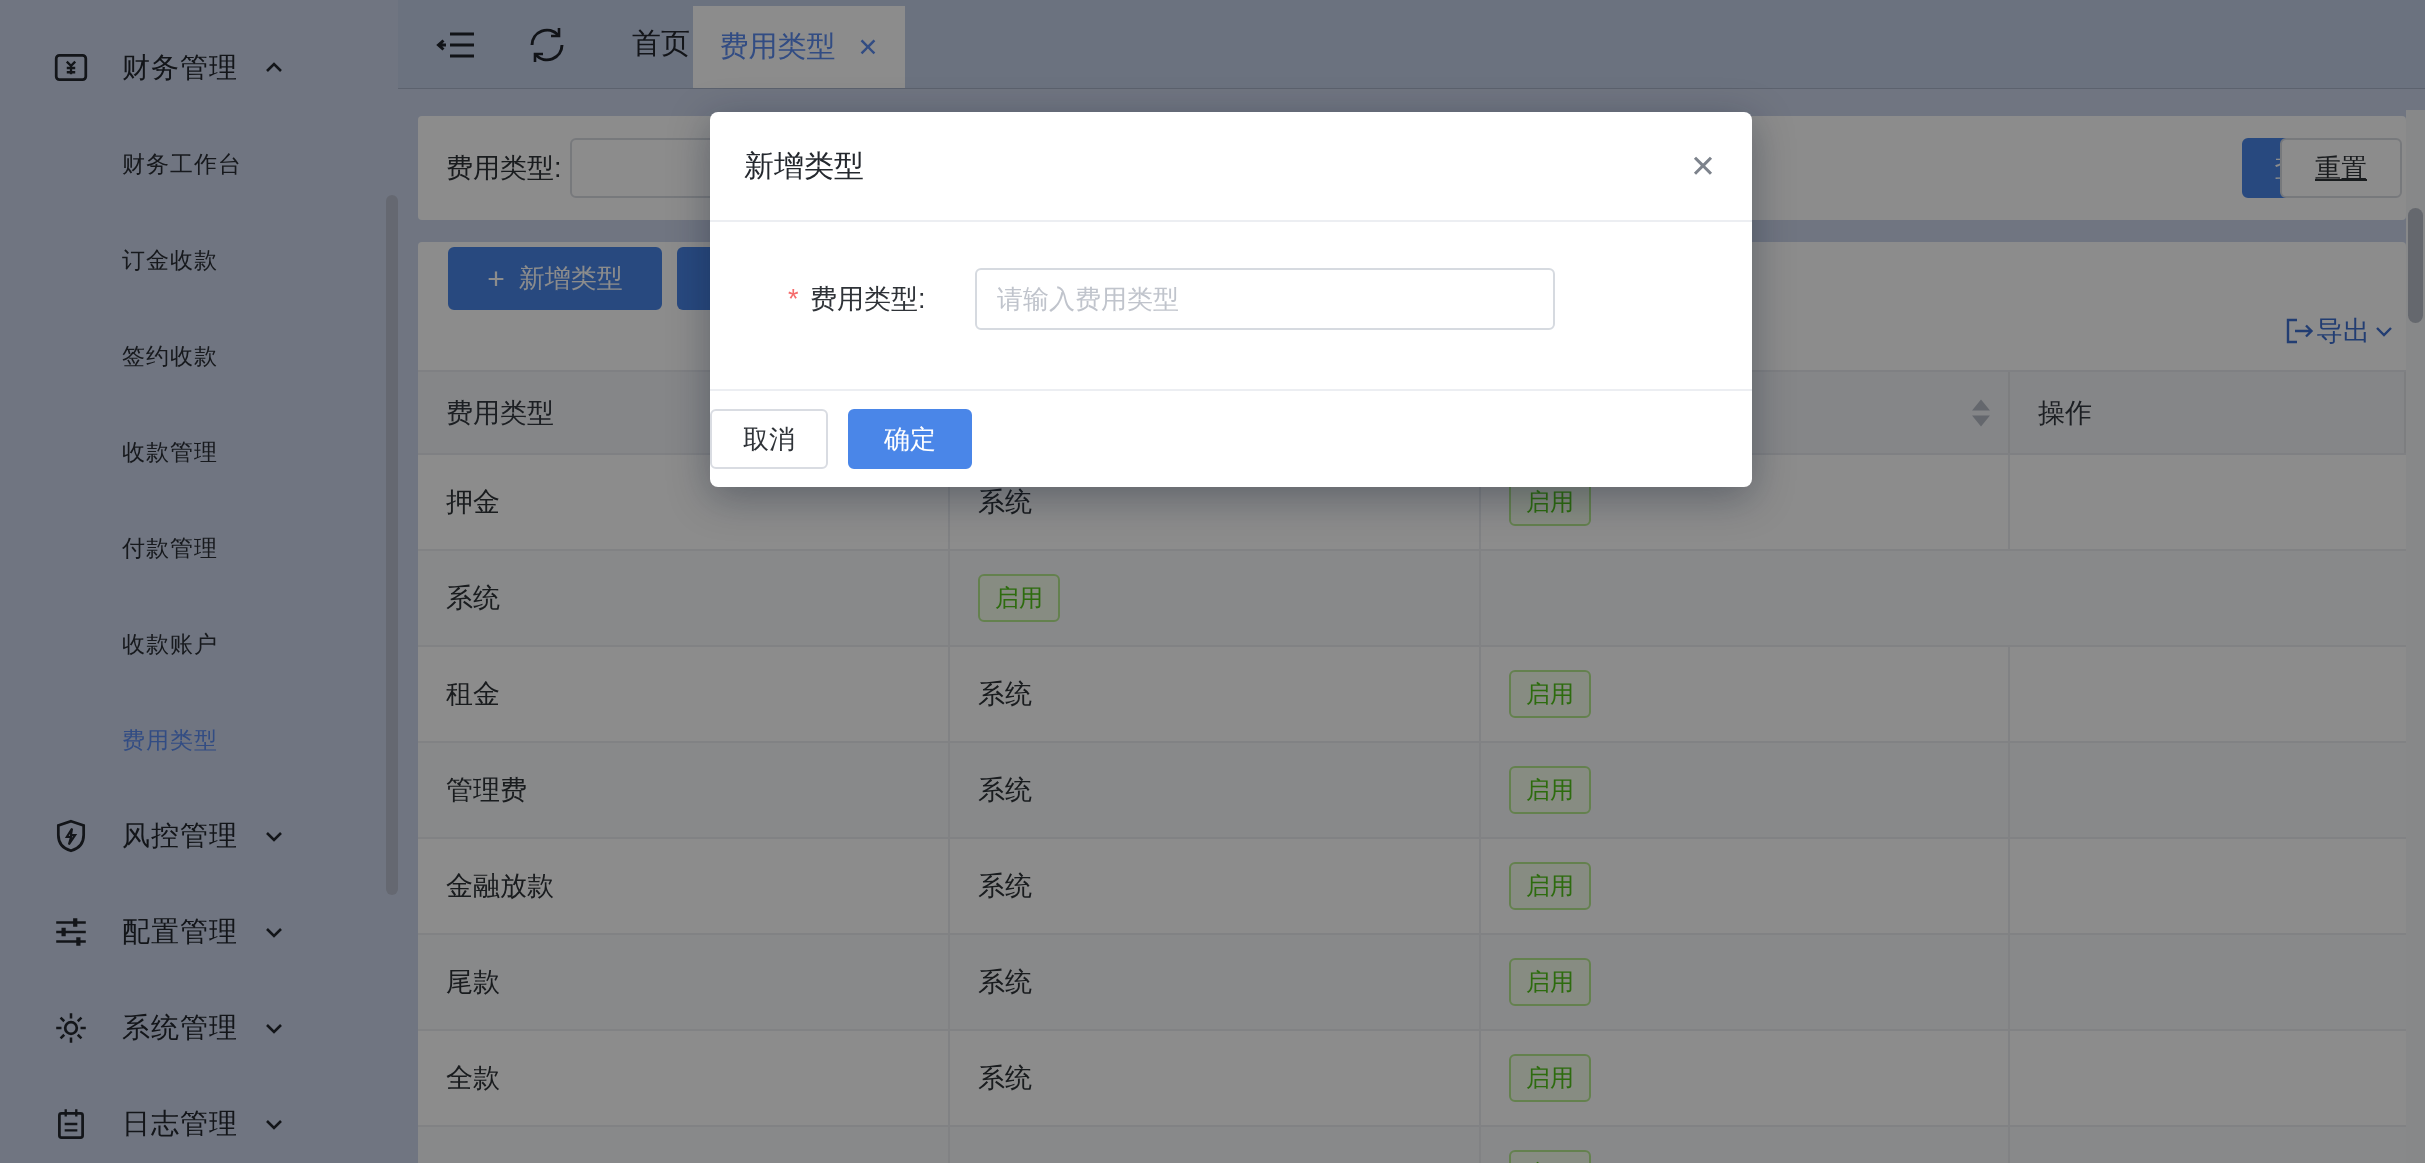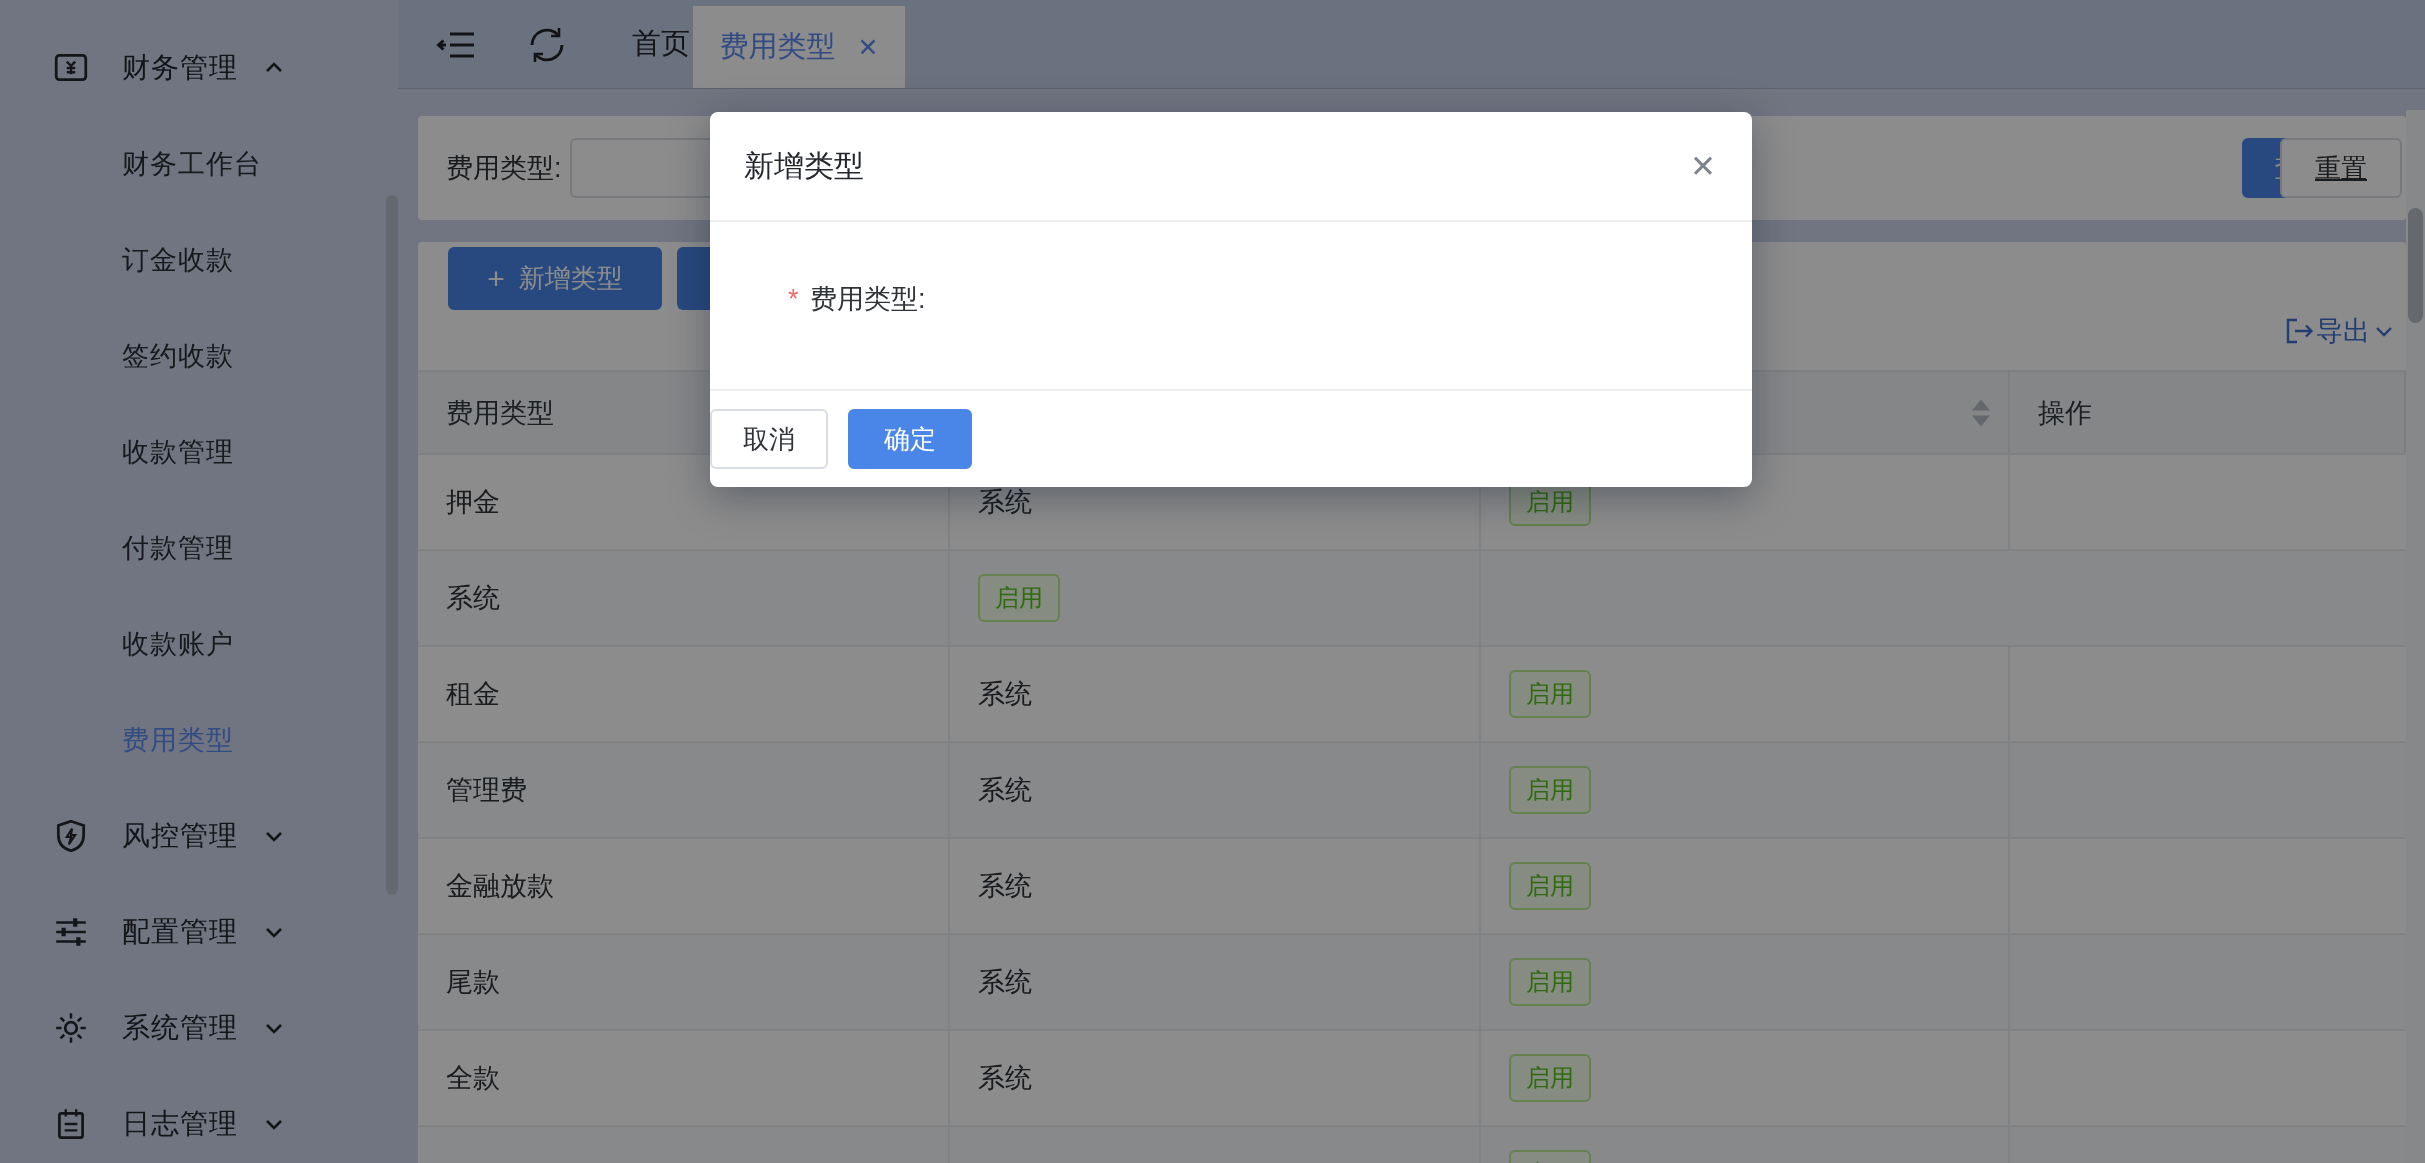--- a/index.html
+++ b/index.html
@@ -8,21 +8,21 @@
     position:relative; width:2425px; height:1163px; overflow:hidden;
     font-family:"Liberation Sans","DejaVu Sans",sans-serif; color:#2f3338;
     background:#ccd6ec;
   }
   
   .sidebar { position:absolute; left:0; top:0; width:325px; height:1163px; background:#ccd6ec; }
   .menu { padding-top:20px; }
   .menu-item { position:relative; height:96px; display:flex; align-items:center; cursor:pointer; }
   .menu-item .mi-icon { position:absolute; left:52px; top:50%; transform:translateY(-50%); width:38px; height:38px; color:#23272e; }
   .menu-item .mi-label { font-size:28px; color:#23272e; margin-left:122px; letter-spacing:1px; }
-  .menu-item.child .mi-label { font-size:27px; color:#2b2f36; }
+  .menu-item.child .mi-label { font-size:23px; color:#2b2f36; }
   .menu-item.selected .mi-label { color:#5b8bee; }
   .menu-item .mi-chevron { position:absolute; right:38px; top:50%; transform:translateY(-50%); width:26px; height:26px; color:#23272e; }
   .side-scroll { position:absolute; left:386px; top:195px; width:12px; height:700px; background:#b9bece; border-radius:6px; }
   
   .topbar { position:absolute; left:398px; top:0; width:2027px; height:88px; background:#c3cfe8; box-shadow:0 1px 0 rgba(60,70,95,.25); }
   .tb-icon { position:absolute; top:24px; width:42px; height:42px; color:#1f242b; cursor:pointer; }
   .tb-collapse { left:38px; }
   .tb-refresh { left:128px; }
   .tab { position:absolute; top:0; height:88px; display:flex; align-items:center; cursor:pointer; }
   .tab-home { left:204px; padding:16px 30px; font-size:29px; color:#23272e; }
@@ -325,20 +325,21 @@
 
   <div class="modal">
     <div class="modal-header">
       <span class="modal-title">新增类型</span>
       <span class="modal-close">✕</span>
     </div>
     <div class="modal-body">
       <div class="form-row">
         <span class="req-mark">*</span>
         <span class="form-label">费用类型:</span>
+        <input class="modal-input" type="text" placeholder="请输入费用类型" style="">
       </div>
     </div>
     <div class="modal-footer">
       <div class="btn btn-plain btn-cancel">取消</div>
       <div class="btn btn-primary btn-ok">确定</div>
     </div>
   </div>
 
 </div>
 

